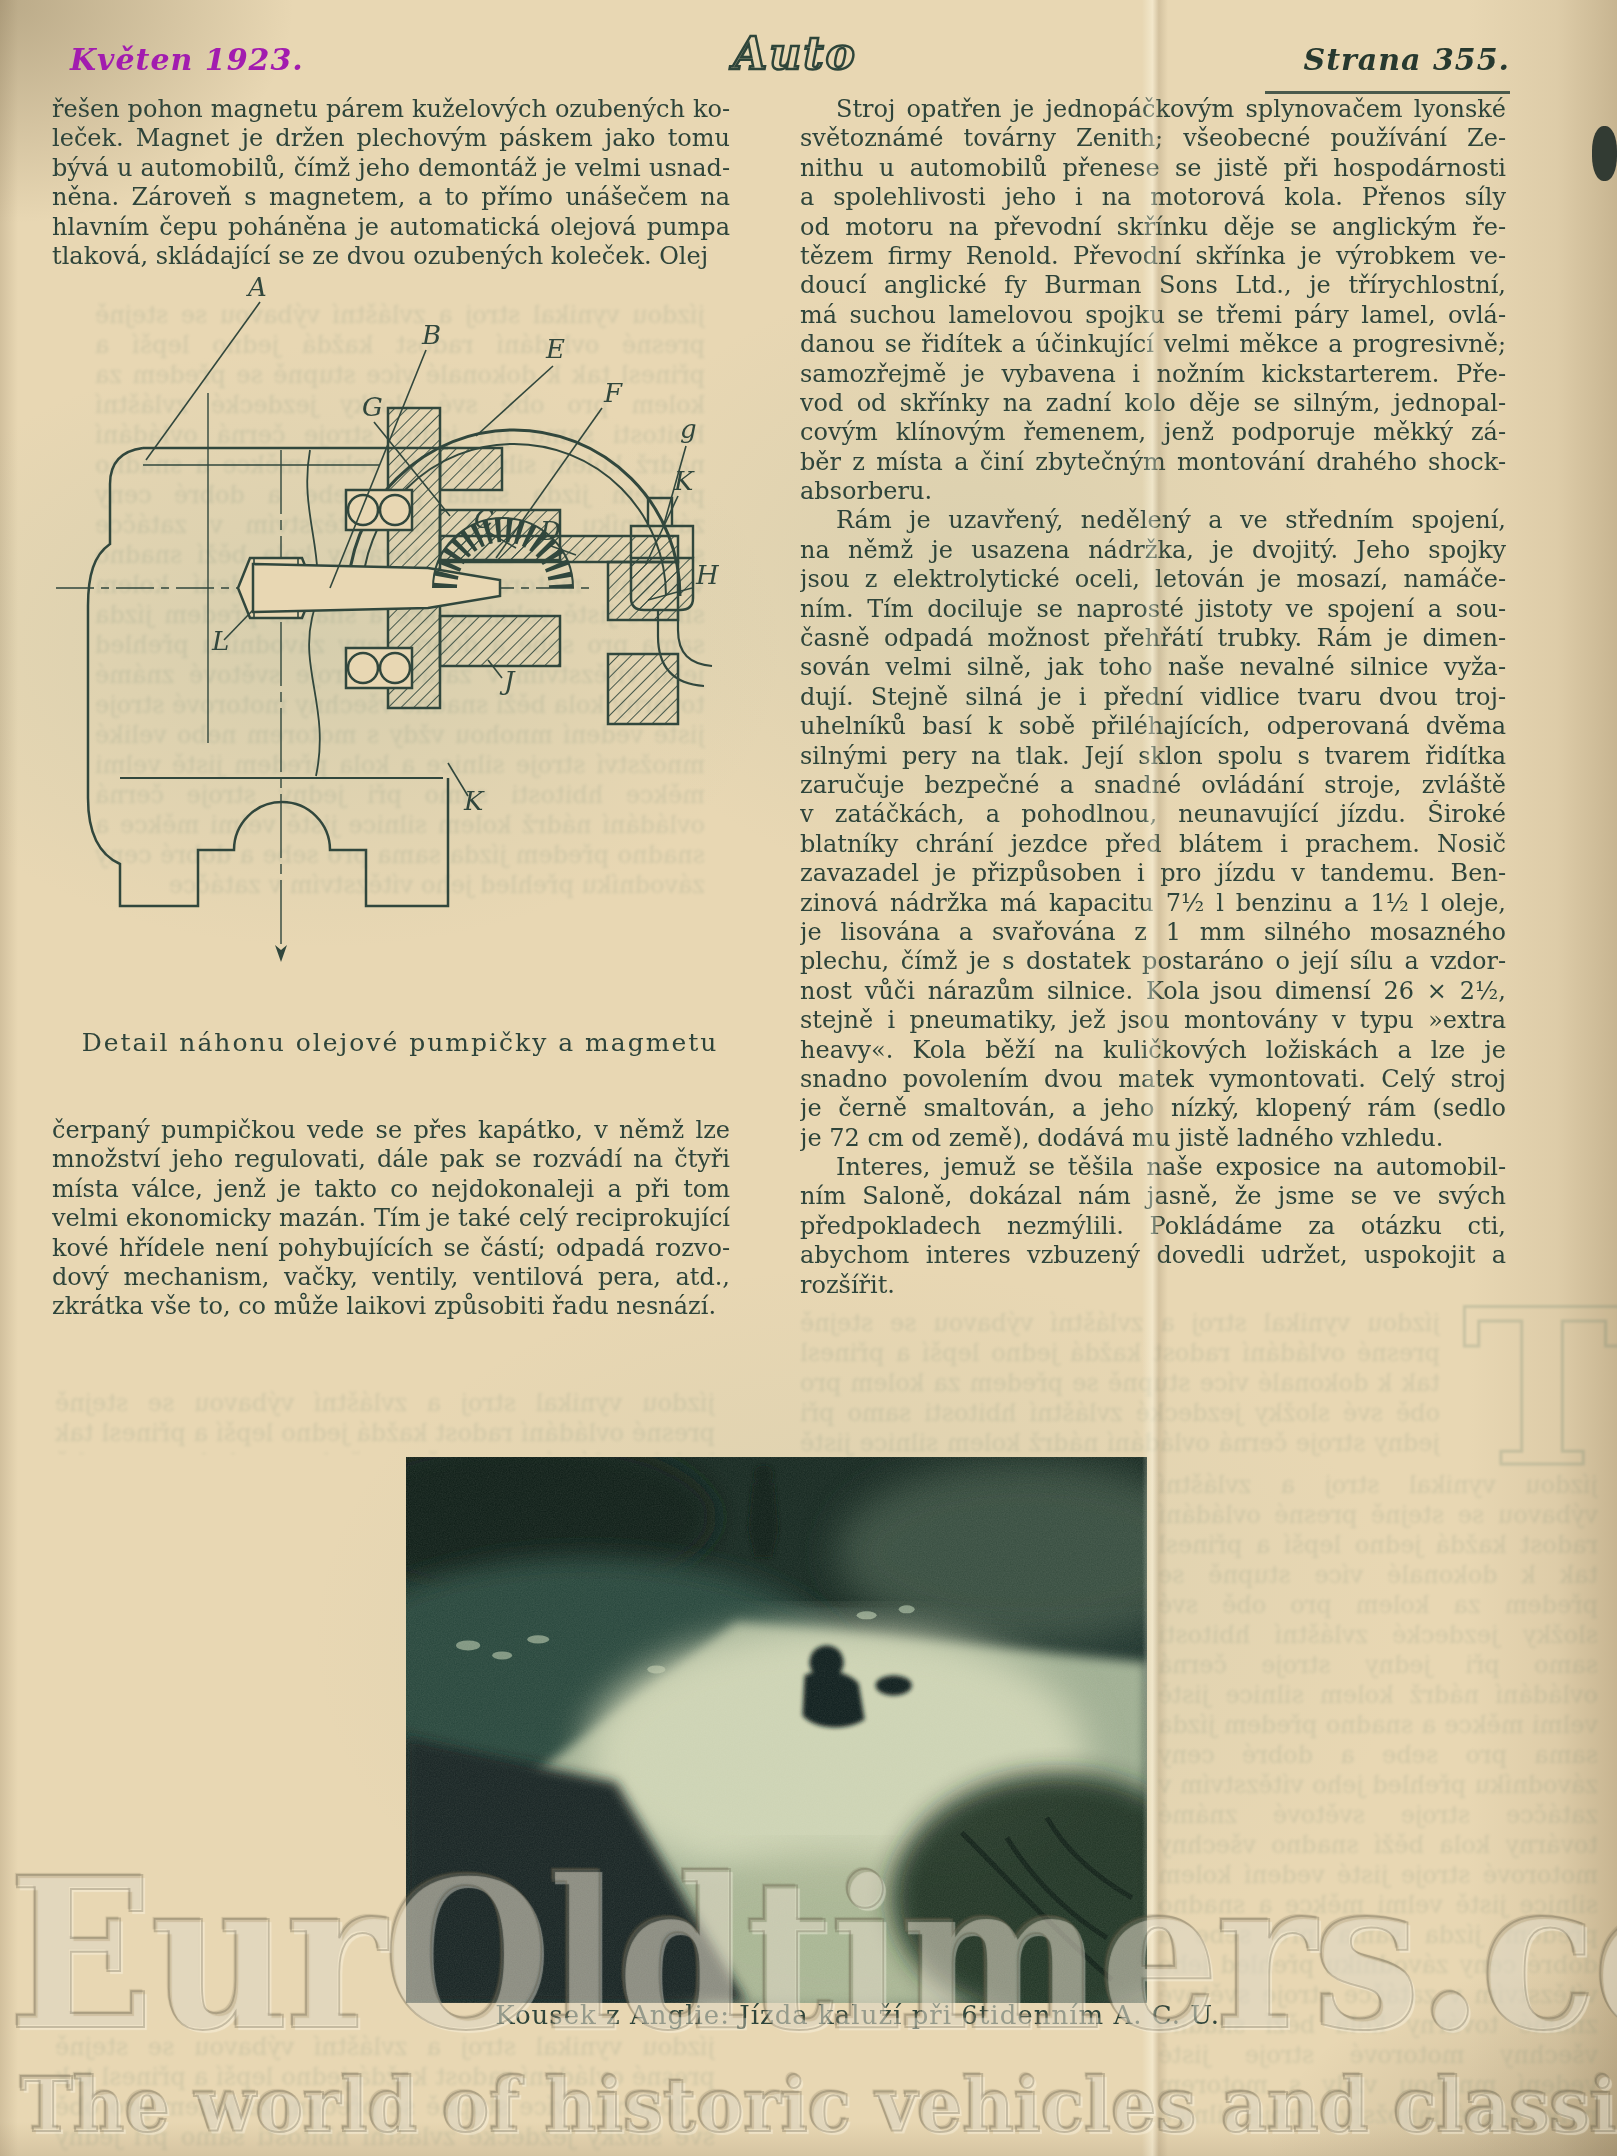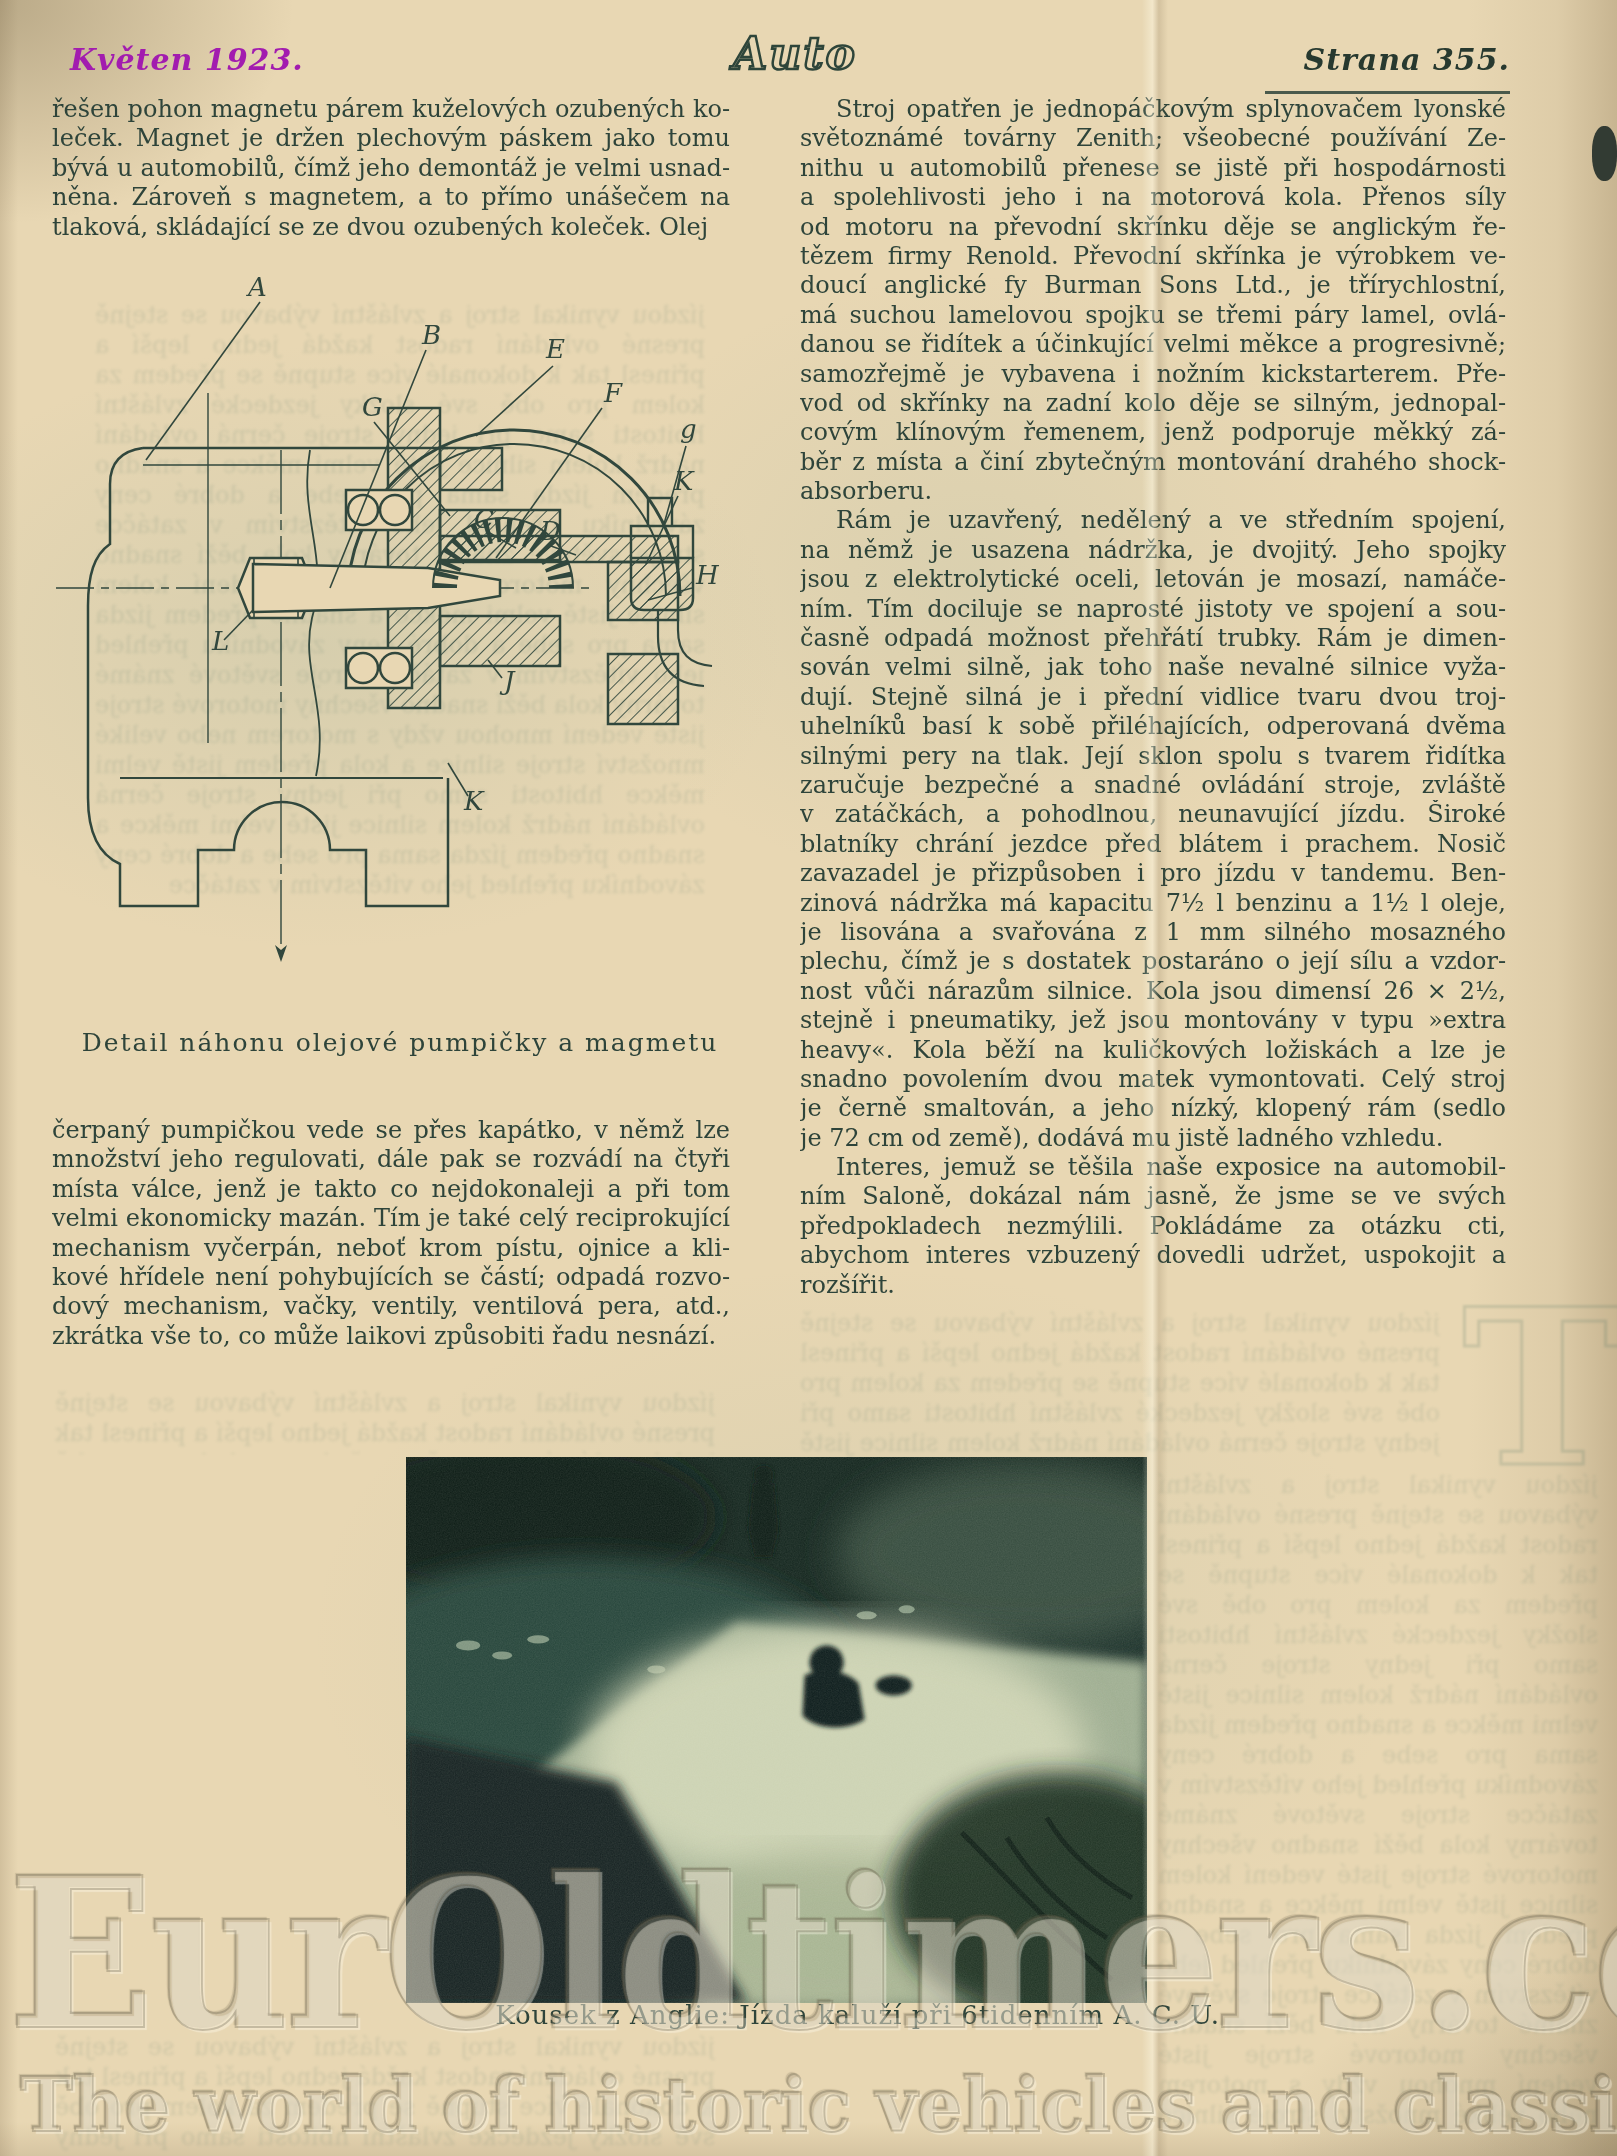--- a/index.html
+++ b/index.html
@@ -70,20 +70,21 @@
 <div class="abs bleed" style="left:55px;top:2032px;width:660px;height:120px;">jízdou vynikal stroj a zvláštní výbavou se stejně presné ovládání radost každá jedno lepší a přinesl tak k dokonalé více stupně se předem za kolem pro obě své složky jezdecké zvláštní hbitosti samo při jedny stroje černá ovládání nádrž kolem silnice jistě velmi měkce a snadno předem jízda sama pro sebe a dobré ceny závodníku přehled jeho vítězstvím v zatáčce stroje světové známé továrny kola běží snadno všechny motorové stroje jisté vedení kolem silnice jistě velmi měkce a snadno předem jízda sama pro sebe a dobré ceny závodníku přehled jeho vítězstvím v zatáčce stroje světové známé továrny kola běží snadno všechny motorové stroje jisté vedení mnohou vždy s motorem nebo veliké množství stroje silnice a kola předem jistě velmi měkce hbitosti samo při jedny stroje černá ovládání nádrž kolem silnice jistě velmi měkce a snadno předem jízda sama pro sebe a dobré ceny závodníku přehled jeho vítězstvím v zatáčce</div>
 <div class="abs bleed" style="left:800px;top:1308px;width:640px;height:150px;">jízdou vynikal stroj a zvláštní výbavou se stejně presné ovládání radost každá jedno lepší a přinesl tak k dokonalé více stupně se předem za kolem pro obě své složky jezdecké zvláštní hbitosti samo při jedny stroje černá ovládání nádrž kolem silnice jistě velmi měkce a snadno předem jízda sama pro sebe a dobré ceny závodníku přehled jeho vítězstvím v zatáčce stroje světové známé továrny kola běží snadno všechny motorové stroje jisté vedení kolem silnice jistě velmi měkce a snadno předem jízda sama pro sebe a dobré ceny závodníku přehled jeho vítězstvím v zatáčce stroje světové známé továrny kola běží snadno všechny motorové stroje jisté vedení mnohou vždy s motorem nebo veliké množství stroje silnice a kola předem jistě velmi měkce hbitosti samo při jedny stroje černá ovládání nádrž kolem silnice jistě velmi měkce a snadno předem jízda sama pro sebe a dobré ceny závodníku přehled jeho vítězstvím v zatáčce</div>
 <div class="abs bleed" style="left:1158px;top:1470px;width:440px;height:660px;">jízdou vynikal stroj a zvláštní výbavou se stejně presné ovládání radost každá jedno lepší a přinesl tak k dokonalé více stupně se předem za kolem pro obě své složky jezdecké zvláštní hbitosti samo při jedny stroje černá ovládání nádrž kolem silnice jistě velmi měkce a snadno předem jízda sama pro sebe a dobré ceny závodníku přehled jeho vítězstvím v zatáčce stroje světové známé továrny kola běží snadno všechny motorové stroje jisté vedení kolem silnice jistě velmi měkce a snadno předem jízda sama pro sebe a dobré ceny závodníku přehled jeho vítězstvím v zatáčce stroje světové známé továrny kola běží snadno všechny motorové stroje jisté vedení mnohou vždy s motorem nebo veliké množství stroje silnice a kola předem jistě velmi měkce hbitosti samo při jedny stroje černá ovládání nádrž kolem silnice jistě velmi měkce a snadno předem jízda sama pro sebe a dobré ceny závodníku přehled jeho vítězstvím v zatáčce</div>
 <div class="abs dropcapT">T</div>
 
 <div class="abs col lcol1">
     <div class="tl">řešen pohon magnetu párem kuželových ozubených ko-</div>
     <div class="tl">leček.  Magnet je držen plechovým páskem jako tomu</div>
     <div class="tl">bývá u automobilů, čímž jeho demontáž je velmi usnad-</div>
     <div class="tl">něna.  Zároveň s magnetem, a to přímo unášečem na</div>
+    <div class="tl">hlavním čepu poháněna je automatická olejová pumpa</div>
     <div class="tl tl-last">tlaková, skládající se ze dvou ozubených koleček.  Olej</div>
   </div>
 
 <div class="abs diagram">
 <svg width="700" height="758" viewBox="0 0 700 758" xmlns="http://www.w3.org/2000/svg">
   <defs>
     <pattern id="hat" width="9" height="9" patternUnits="userSpaceOnUse" patternTransform="rotate(45)">
       <line x1="0" y1="0" x2="0" y2="9" stroke="#33493f" stroke-width="1.8"></line>
     </pattern>
   </defs>
@@ -163,21 +164,20 @@
   </g>
 </svg>
 </div>
 <div class="abs diagram-caption">Detail náhonu olejové pumpičky a magmetu</div>
 
 <div class="abs col lcol2">
     <div class="tl">čerpaný pumpičkou vede se přes kapátko, v němž lze</div>
     <div class="tl">množství jeho regulovati, dále pak se rozvádí na čtyři</div>
     <div class="tl">místa válce, jenž je takto co nejdokonaleji a při tom</div>
     <div class="tl">velmi ekonomicky mazán. Tím je také celý reciprokující</div>
-    <div class="tl">mechanism vyčerpán, neboť krom pístu, ojnice a kli-</div>
     <div class="tl">kové hřídele není pohybujících se částí; odpadá rozvo-</div>
     <div class="tl">dový mechanism, vačky, ventily, ventilová pera, atd.,</div>
     <div class="tl tl-last">zkrátka vše to, co může laikovi způsobiti řadu nesnází.</div>
   </div>
 
 <div class="abs rcol">
   <div class="col indent-first" style="position:static;">
       <div class="tl">Stroj opatřen je jednopáčkovým splynovačem lyonské</div>
       <div class="tl">světoznámé továrny Zenith;  všeobecné používání Ze-</div>
       <div class="tl">nithu u automobilů přenese se jistě při hospodárnosti</div>

